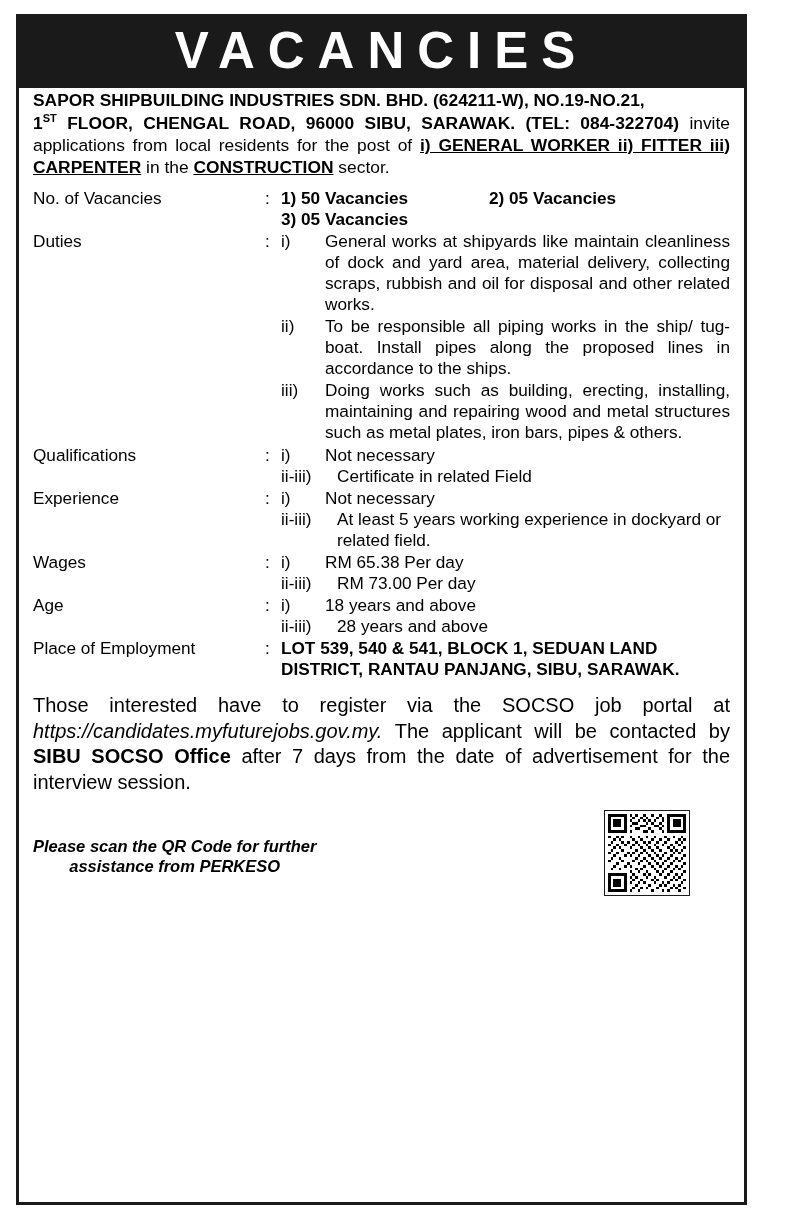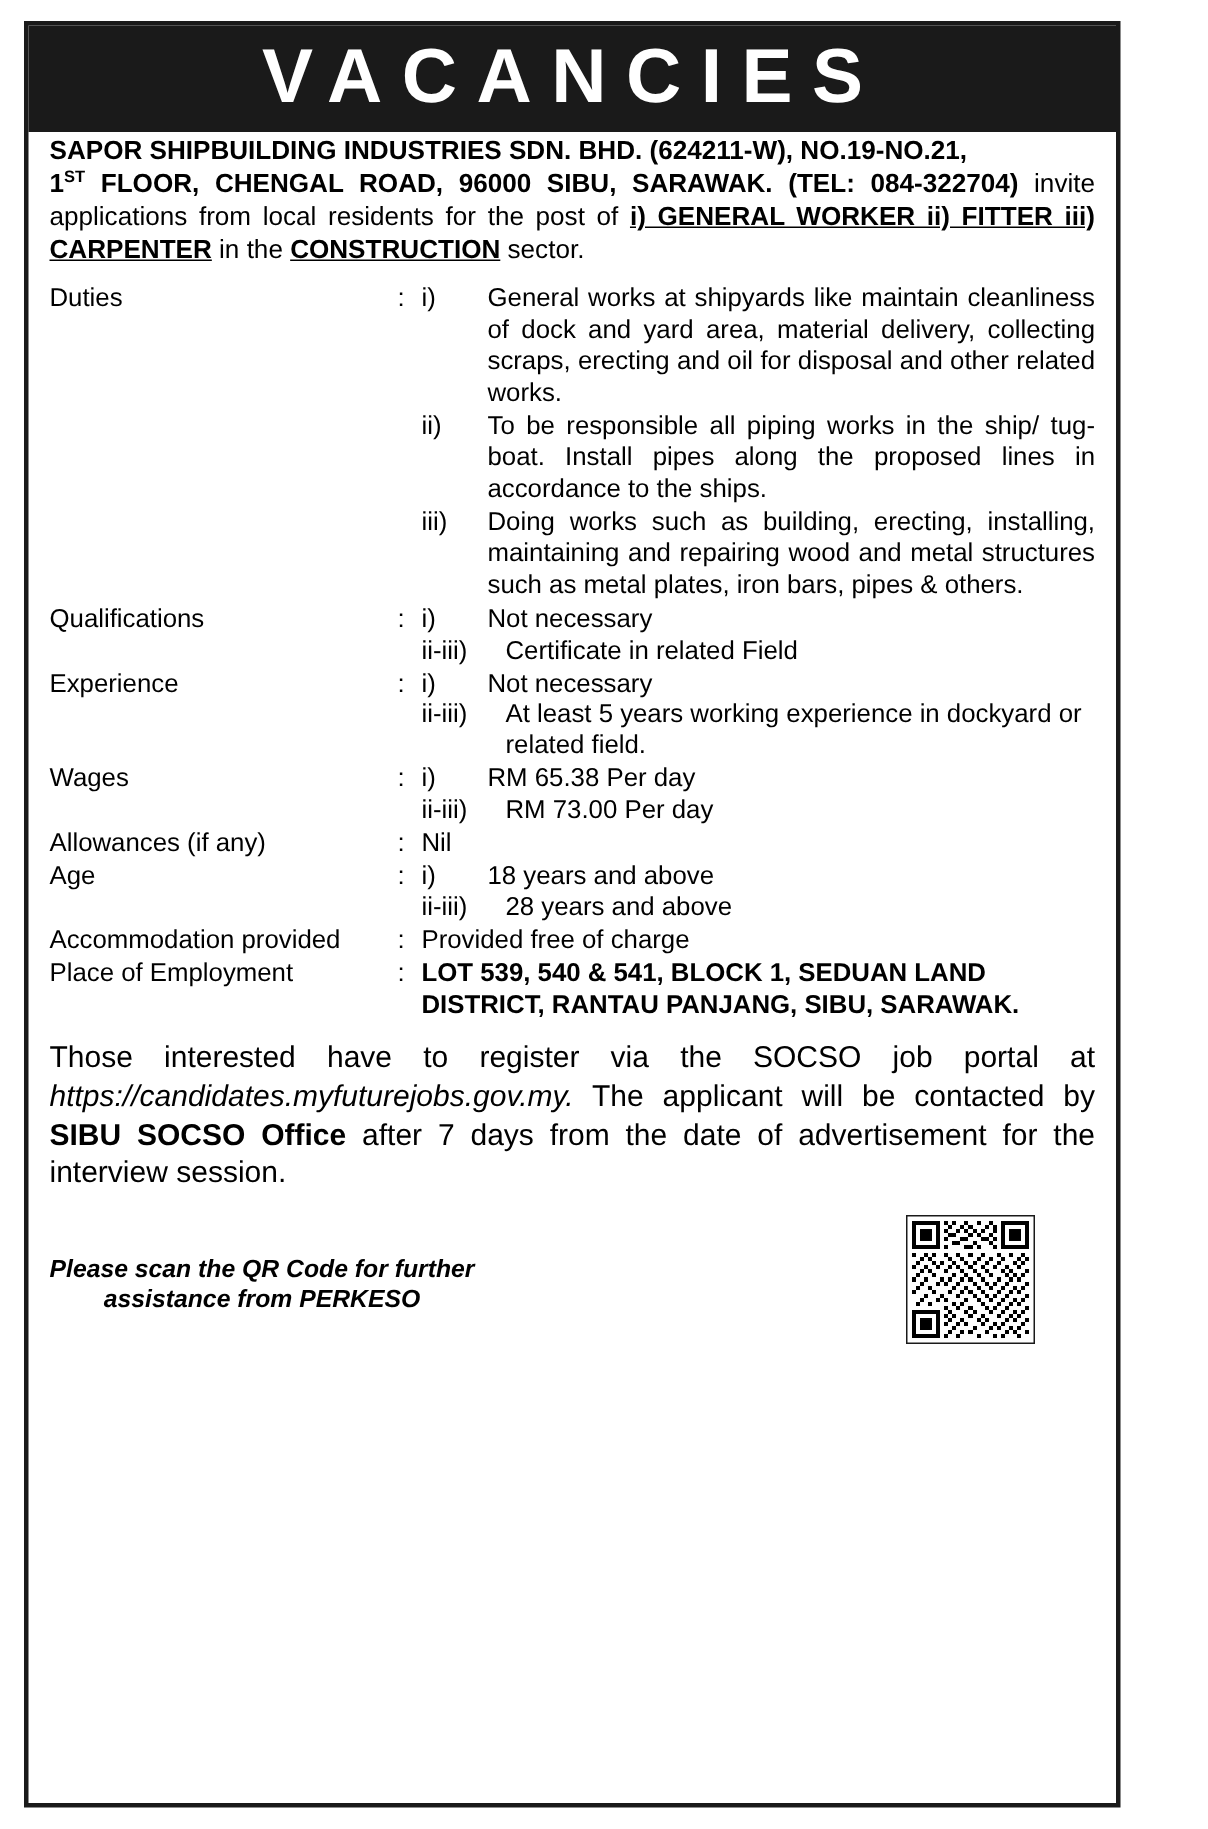--- a/index.html
+++ b/index.html
@@ -148,28 +148,41 @@
 
     <div class="body-wrap">
 
       <div class="intro">
         <b>SAPOR SHIPBUILDING INDUSTRIES SDN. BHD. (624211-W), NO.19-NO.21,</b><br>
         <b><span>1</span><sup>ST</sup><span> FLOOR, CHENGAL ROAD, 96000 SIBU, SARAWAK. (TEL: 084-322704)</span></b><span> invite applications from local residents for the post of </span><b class="u">i) GENERAL WORKER ii) FITTER iii) CARPENTER</b><span> in the </span><b class="u">CONSTRUCTION</b><span> sector.</span>
       </div>
 
       <table class="details">
         <tbody>
+            <tr>
+          <td class="label">No. of Vacancies</td>
+          <td class="colon">:</td>
+          <td class="value">
+            <div class="vac-line">
+              <span class="vac-a">1) 50 Vacancies</span>
+              <span class="vac-b">2) 05  Vacancies</span>
+            </div>
+            <div class="vac-line">
+              <span class="vac-a">3) 05  Vacancies</span>
+            </div>
+          </td>
+        </tr>
 
         <tr class="row-gap">
           <td class="label">Duties</td>
           <td class="colon">:</td>
           <td class="value">
             <div class="duty">
               <span class="duty-num">i)</span>
-              <span class="duty-txt">General works at shipyards like maintain cleanliness of dock and yard area, material delivery, collecting scraps, erecting and oil for disposal and other related works.</span>
+              <span class="duty-txt">General works at shipyards like maintain cleanliness of dock and yard area, material delivery, collecting scraps, rubbish and oil for disposal and other related works.</span>
             </div>
             <div class="duty">
               <span class="duty-num">ii)</span>
               <span class="duty-txt">To be responsible all piping works in the ship/ tug-boat. Install pipes along the proposed lines in accordance to the ships.</span>
             </div>
             <div class="duty">
               <span class="duty-num">iii)</span>
               <span class="duty-txt">Doing works such as building, erecting, installing, maintaining and repairing wood and metal structures such as metal plates, iron bars, pipes &amp; others.</span>
             </div>
           </td>
@@ -213,46 +226,36 @@
               <span class="sub-num">i)</span>
               <span class="sub-txt">RM 65.38 Per day</span>
             </div>
             <div class="sub">
               <span class="sub-num wide">ii-iii)</span>
               <span class="sub-txt">RM 73.00 Per day</span>
             </div>
           </td>
         </tr>
 
-        <tr class="row-gap">
-          <td class="label">Allowances (if any)</td>
-          <td class="colon">:</td>
-          <td class="value">Nil</td>
-        </tr>
 
         <tr class="row-gap">
           <td class="label">Age</td>
           <td class="colon">:</td>
           <td class="value">
             <div class="sub">
               <span class="sub-num">i)</span>
               <span class="sub-txt">18 years and above</span>
             </div>
             <div class="sub">
               <span class="sub-num wide">ii-iii)</span>
               <span class="sub-txt">28 years and above</span>
             </div>
           </td>
         </tr>
 
-        <tr class="row-gap">
-          <td class="label">Accommodation provided</td>
-          <td class="colon">:</td>
-          <td class="value">Provided free of charge</td>
-        </tr>
 
 
         <tr class="row-gap">
           <td class="label">Place of Employment</td>
           <td class="colon">:</td>
           <td class="value bold">
             <div>LOT 539, 540 &amp; 541, BLOCK 1, SEDUAN LAND</div>
             <div>DISTRICT, RANTAU PANJANG, SIBU, SARAWAK.</div>
           </td>
         </tr>

